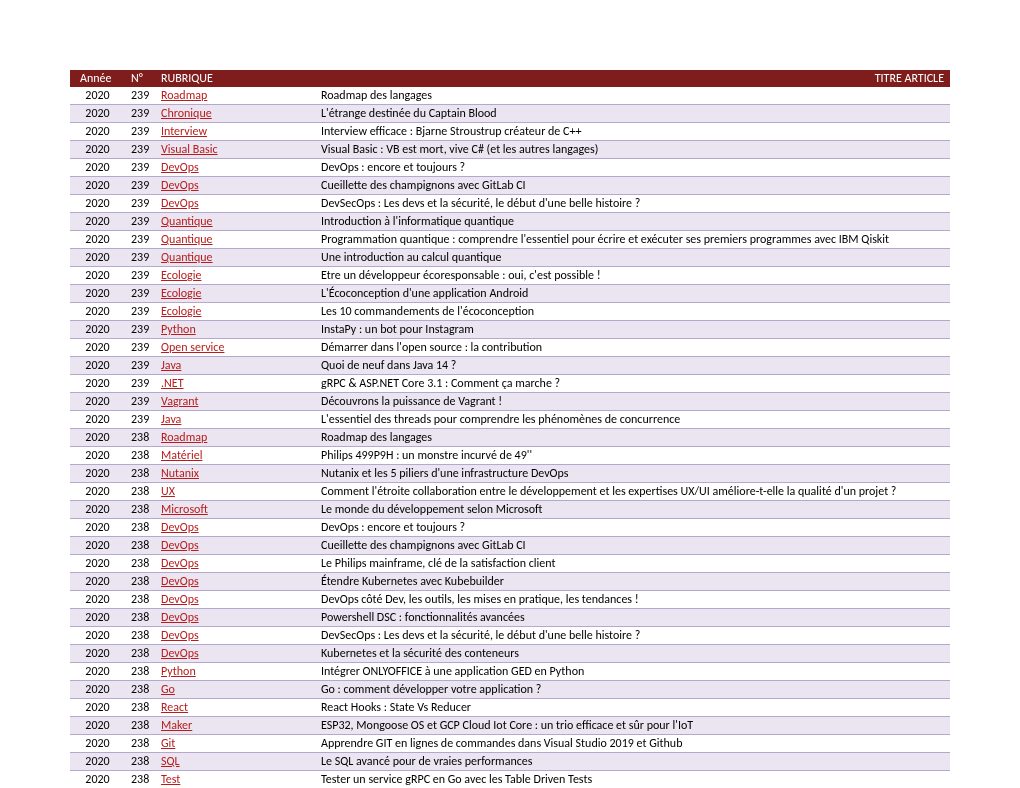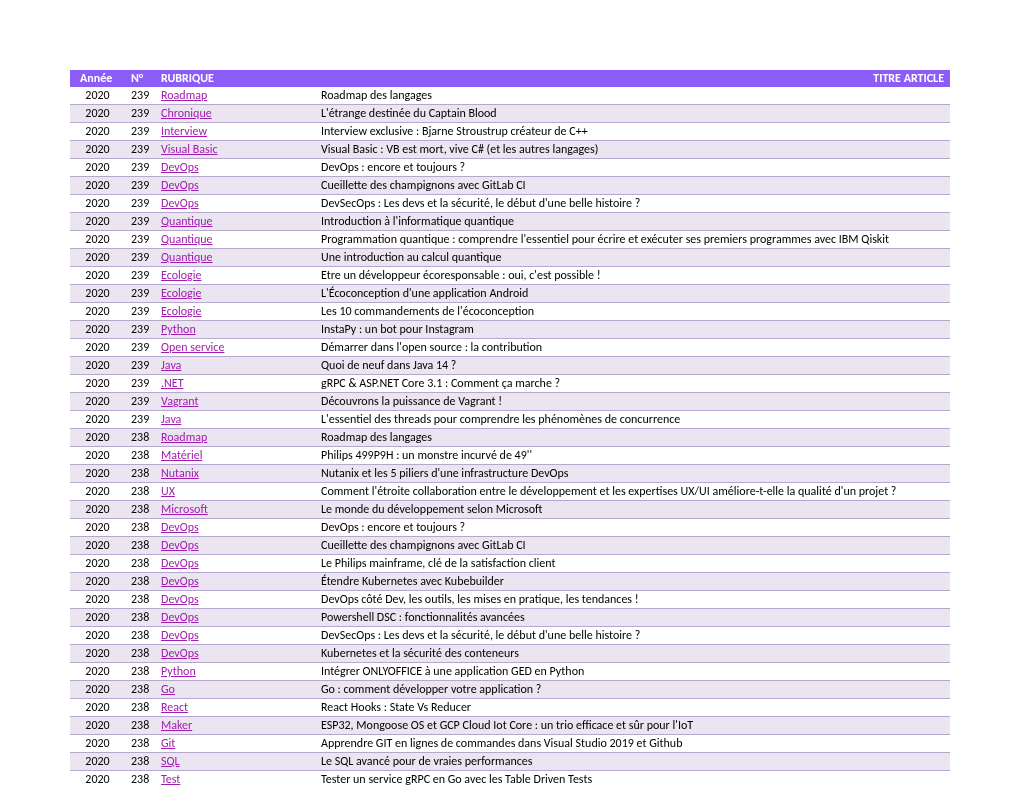--- a/index.html
+++ b/index.html
@@ -21,40 +21,40 @@
     padding: 1px 6px;
     text-align: left;
     border-bottom: 1px solid #b6a8cc;
     height: 15px;
     line-height: 15px;
     vertical-align: middle;
     white-space: nowrap;
     overflow: hidden;
   }
   th {
-    background: #8b5cf6;
+    background: #7f1d1d;
     color: #fff;
-    font-weight: bold;
+    font-weight: normal;
     text-align: center;
     border-bottom: none;
   }
   th.col-annee { width: 55px; text-align: left; padding-left: 10px;}
   th.col-num   { width: 30px; text-align: left;}
   th.col-rub   { width: 160px; text-align: left;}
   th.col-title { text-align: right;}
   col.c1 { width: 55px; }
   col.c2 { width: 30px; }
   col.c3 { width: 160px; }
   col.c4 { }
   tbody tr:nth-child(even) td { background: #eae5f1; }
   tbody tr:nth-child(odd)  td { background: #ffffff; }
   td.annee { padding-left: 6px; text-align: center;}
   td.num   { text-align: right;}
   td.rubrique a {
-    color: #a21caf;
+    color: #b91c1c;
     text-decoration: underline;
   }
 </style>
 </head>
 <body>
 
 <table>
   <colgroup>
     <col class="c1">
       <col class="c2">
@@ -79,21 +79,21 @@
       <tr>
         <td class="annee">2020</td>
         <td class="num">239</td>
         <td class="rubrique"><a href="#">Chronique</a></td>
         <td class="titre">L'étrange destinée du Captain Blood</td>
       </tr>
       <tr>
         <td class="annee">2020</td>
         <td class="num">239</td>
         <td class="rubrique"><a href="#">Interview</a></td>
-        <td class="titre">Interview exclusive : Bjarne Stroustrup créateur de C++</td>
+        <td class="titre">Interview efficace : Bjarne Stroustrup créateur de C++</td>
       </tr>
       <tr>
         <td class="annee">2020</td>
         <td class="num">239</td>
         <td class="rubrique"><a href="#">Visual Basic</a></td>
         <td class="titre">Visual Basic : VB est mort, vive C# (et les autres langages)</td>
       </tr>
       <tr>
         <td class="annee">2020</td>
         <td class="num">239</td>

